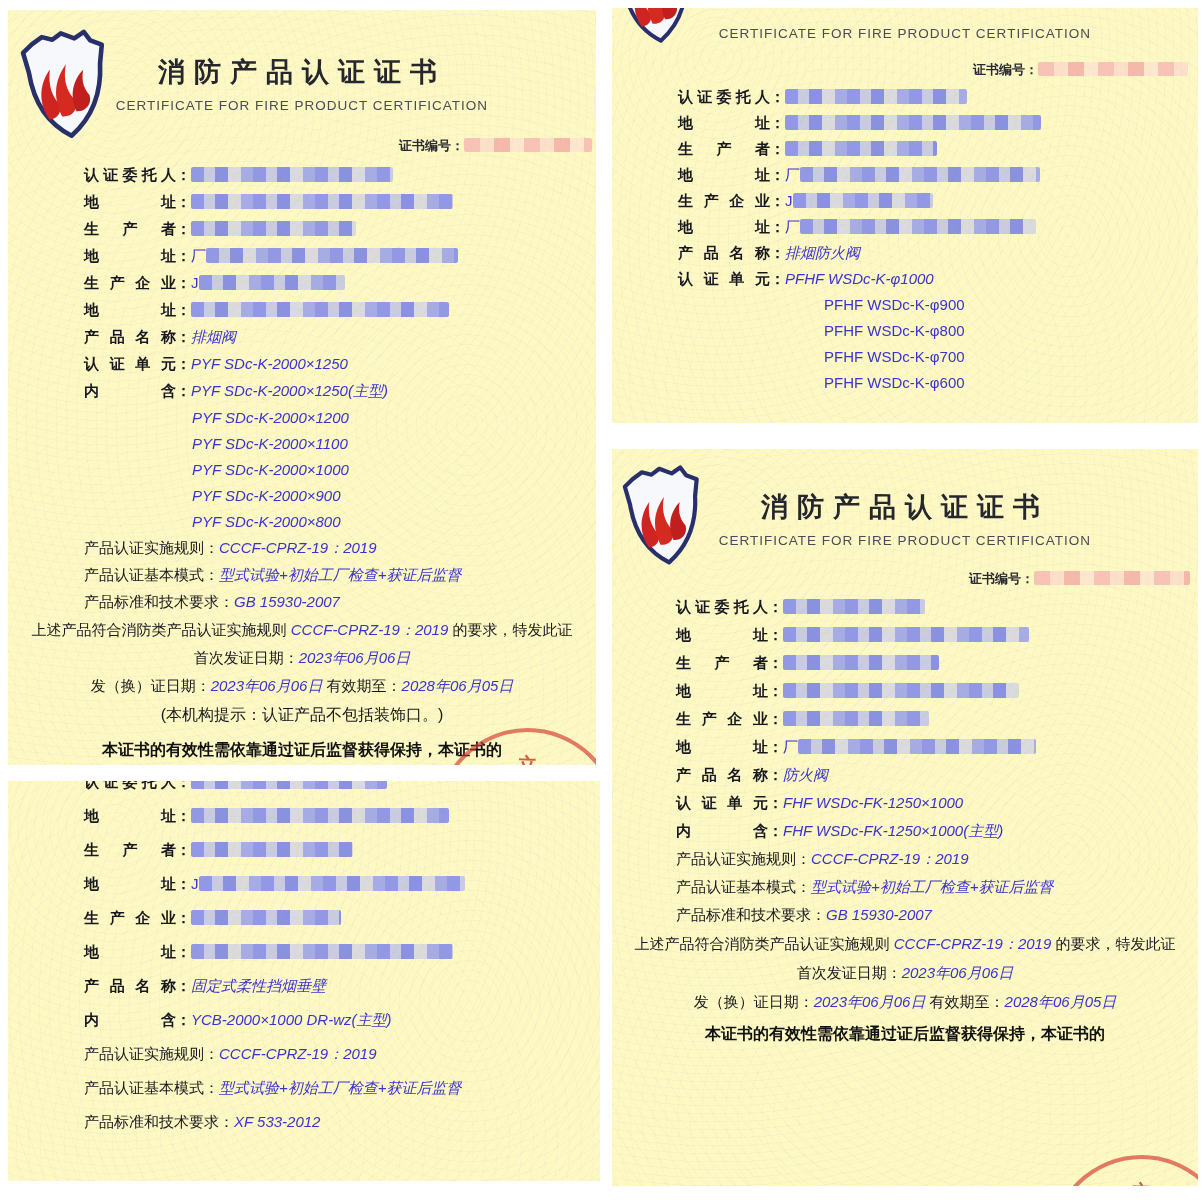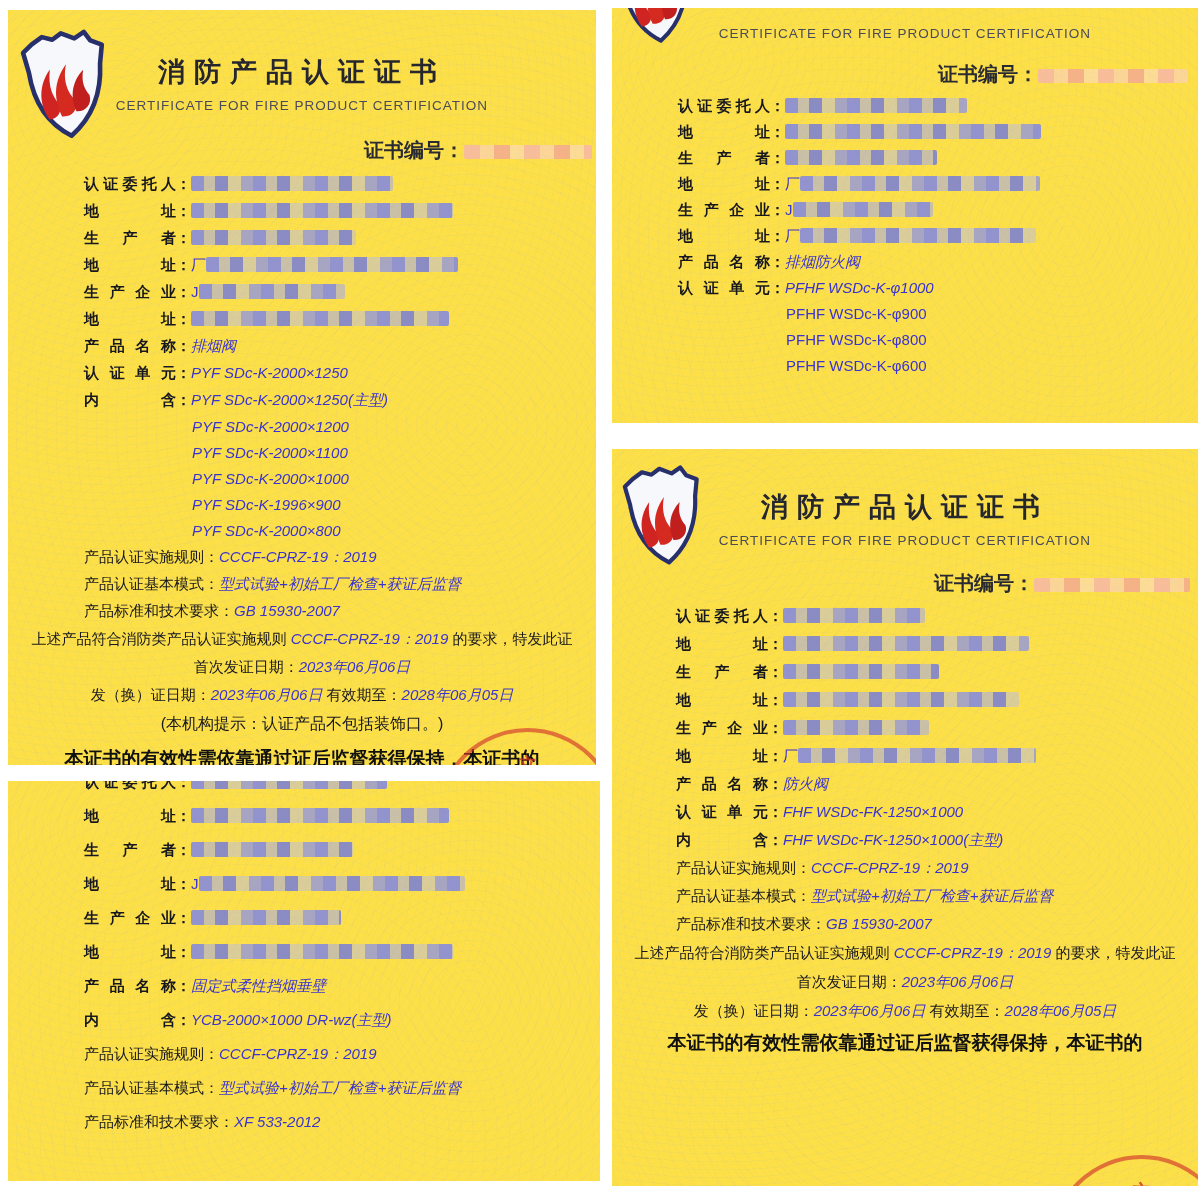--- a/index.html
+++ b/index.html
@@ -1,46 +1,46 @@
 <!DOCTYPE html>
 <html><head>
 <meta charset="utf-8">
 <style>
   html,body{margin:0;padding:0;background:#ffffff;}
   body{width:1202px;height:1202px;position:relative;overflow:hidden;
        font-family:"Liberation Sans","DejaVu Sans",sans-serif;color:#1c1c26;}
-  .panel{position:absolute;background-color:#fde047;overflow:hidden;}
+  .panel{position:absolute;background-color:#fef9c3;overflow:hidden;}
   .panel::before{content:"";position:absolute;inset:0;pointer-events:none;opacity:.55;
     background-image:
       repeating-radial-gradient(circle at 18% 12%, rgba(150,162,205,.14) 0 1px, transparent 1px 8px),
       repeating-radial-gradient(circle at 78% 55%, rgba(150,162,205,.12) 0 1px, transparent 1px 10px),
       repeating-radial-gradient(circle at 40% 90%, rgba(150,162,205,.10) 0 1px, transparent 1px 12px);}
   .panel > *{position:relative;}
   .logo{position:absolute;}
   .title-cn{text-align:center;font-size:27px;font-weight:700;letter-spacing:9px;color:#26262f;}
   .title-en{text-align:center;font-size:13.5px;color:#4b4b57;letter-spacing:1px;margin-top:8px;}
-  .certno{ text-align:right;font-size:20px;font-weight:600;color:#2a2a33;}
+  .certno{ text-align:right;font-size:13px;font-weight:600;color:#2a2a33;}
   .row{white-space:nowrap;font-size:15px;line-height:16px;}
   .lbl{display:inline-block;width:92px;text-align:justify;text-align-last:justify;color:#17171f;font-weight:600;}
   .colon{color:#17171f;font-weight:600;}
   .val{color:#3a33cf;font-style:italic;}
   .prefix{color:#3a33cf;}
   .redact{display:inline-block;height:15px;vertical-align:-2px;border-radius:2px;opacity:.9;
     background-image:repeating-linear-gradient(90deg,
       rgba(122,130,236,.90) 0 13px, rgba(158,165,246,.60) 13px 24px,
       rgba(104,114,232,.85) 24px 37px, rgba(176,182,250,.50) 37px 50px,
       rgba(134,142,240,.80) 50px 62px);}
   .redact.pink{height:14px;vertical-align:-2px;
     background-image:repeating-linear-gradient(90deg,
       rgba(246,178,178,.85) 0 16px, rgba(250,206,206,.65) 16px 30px,
       rgba(242,160,160,.80) 30px 46px, rgba(252,216,216,.60) 46px 60px);}
   .models{color:#3a33cf;}
   .center{text-align:center;font-size:15px;}
   .black{color:#17171f;}
-  .footer-big{text-align:center;font-size:19px;font-weight:700;color:#111;line-height:24px;}
+  .footer-big{text-align:center;font-size:16px;font-weight:700;color:#111;line-height:24px;}
   .seal{position:absolute;width:175px;height:175px;border-radius:50%;
         border:4px solid rgba(210,55,45,.65);filter:blur(.4px);}
   .seal span{position:absolute;color:rgba(205,50,40,.78);font-size:19px;font-weight:700;}
   .seal .s0{left:26px;top:34px;transform:rotate(-28deg);}
   .seal .s1{left:78px;top:20px;transform:rotate(2deg);}
   .seal .s2{left:126px;top:34px;transform:rotate(26deg);}
 
   
   .p-tl{left:8px;top:10px;width:588px;height:755px;}
   .p-tr{left:612px;top:8px;width:586px;height:415px;}
@@ -57,21 +57,21 @@
   .p-tl .center{margin-bottom:9px;}
   .p-tl .footer-big{margin-top:12px;}
   .p-tl .seal{left:428px;top:718px;}
   .p-tl .logo{left:12px;top:16px;}
 
   .p-tr .title-en{margin-top:18px;}
   .p-tr .certno{margin:20px 10px 0 0;}
   .p-tr .fields{margin:10px 0 0 66px;}
   .p-tr .fields .row{margin-bottom:10px;}
   .p-tr .models{margin-left:174px;}
-  .p-tr .models .row{margin-bottom:10px;}
+  .p-tr .models .row{margin-bottom:10px;margin-left:38px;}
   .p-tr .logo{left:4px;top:-64px;}
 
   .p-bl .fields{margin:0 0 0 76px;padding-top:0;}
   .p-bl .fields .row{margin-bottom:18px;}
   .p-bl .cut{margin-top:-7px;}
   .p-bl .plain{margin-left:76px;margin-bottom:18px;}
 
   .p-br .title-cn{padding-top:40px;}
   .p-br .certno{margin:22px 8px 0 0;}
   .p-br .fields{margin:11px 0 0 64px;}
@@ -111,21 +111,21 @@
     <div class="row"><span class="lbl">生产企业</span><span class="colon">：</span><span class="prefix">J</span><span class="redact" style="width:146px"></span></div>
     <div class="row"><span class="lbl">地址</span><span class="colon">：</span><span class="prefix"></span><span class="redact" style="width:258px"></span></div>
     <div class="row"><span class="lbl">产品名称</span><span class="colon">：</span><span class="val">排烟阀</span></div>
     <div class="row"><span class="lbl">认证单元</span><span class="colon">：</span><span class="val">PYF SDc-K-2000×1250</span></div>
     <div class="row"><span class="lbl">内含</span><span class="colon">：</span><span class="val">PYF SDc-K-2000×1250(主型)</span></div>
   </div>
   <div class="models">
     <div class="row">PYF SDc-K-2000×1200</div>
     <div class="row">PYF SDc-K-2000×1100</div>
     <div class="row">PYF SDc-K-2000×1000</div>
-    <div class="row">PYF SDc-K-1996×900</div>
+    <div class="row">PYF SDc-K-2000×900</div>
     <div class="row">PYF SDc-K-2000×800</div>
   </div>
   <div class="row plain"><span class="black">产品认证实施规则：</span><span class="val">CCCF-CPRZ-19：2019</span></div>
   <div class="row plain"><span class="black">产品认证基本模式：</span><span class="val">型式试验+初始工厂检查+获证后监督</span></div>
   <div class="row plain"><span class="black">产品标准和技术要求：</span><span class="val">GB 15930-2007</span></div>
   <div class="center"><span class="black">上述产品符合消防类产品认证实施规则 </span><span class="val">CCCF-CPRZ-19：2019</span><span class="black"> 的要求，特发此证</span></div>
   <div class="center"><span class="black">首次发证日期：</span><span class="val">2023年06月06日</span></div>
   <div class="center"><span class="black">发（换）证日期：</span><span class="val">2023年06月06日</span><span class="black"> 有效期至：</span><span class="val">2028年06月05日</span></div>
   <div class="center black" style="font-size:16px">(本机构提示：认证产品不包括装饰口。)</div>
   <div class="footer-big">本证书的有效性需依靠通过证后监督获得保持，本证书的</div>
@@ -158,20 +158,21 @@
     <div class="row"><span class="lbl">生产者</span><span class="colon">：</span><span class="prefix"></span><span class="redact" style="width:152px"></span></div>
     <div class="row"><span class="lbl">地址</span><span class="colon">：</span><span class="prefix">厂</span><span class="redact" style="width:240px"></span></div>
     <div class="row"><span class="lbl">生产企业</span><span class="colon">：</span><span class="prefix">J</span><span class="redact" style="width:140px"></span></div>
     <div class="row"><span class="lbl">地址</span><span class="colon">：</span><span class="prefix">厂</span><span class="redact" style="width:236px"></span></div>
     <div class="row"><span class="lbl">产品名称</span><span class="colon">：</span><span class="val">排烟防火阀</span></div>
     <div class="row"><span class="lbl">认证单元</span><span class="colon">：</span><span class="val">PFHF WSDc-K-φ1000</span></div>
   </div>
   <div class="models">
     <div class="row">PFHF WSDc-K-φ900</div>
     <div class="row">PFHF WSDc-K-φ800</div>
+    <div class="row">PFHF WSDc-K-φ700</div>
     <div class="row">PFHF WSDc-K-φ600</div>
 
   </div>
 </section>
 
 <section class="panel p-bl">
   <div class="fields">
     <div class="row cut"><span class="lbl">认证委托人</span><span class="colon">：</span><span class="prefix"></span><span class="redact" style="width:196px"></span></div>
     <div class="row"><span class="lbl">地址</span><span class="colon">：</span><span class="prefix"></span><span class="redact" style="width:258px"></span></div>
     <div class="row"><span class="lbl">生产者</span><span class="colon">：</span><span class="prefix"></span><span class="redact" style="width:162px"></span></div>

